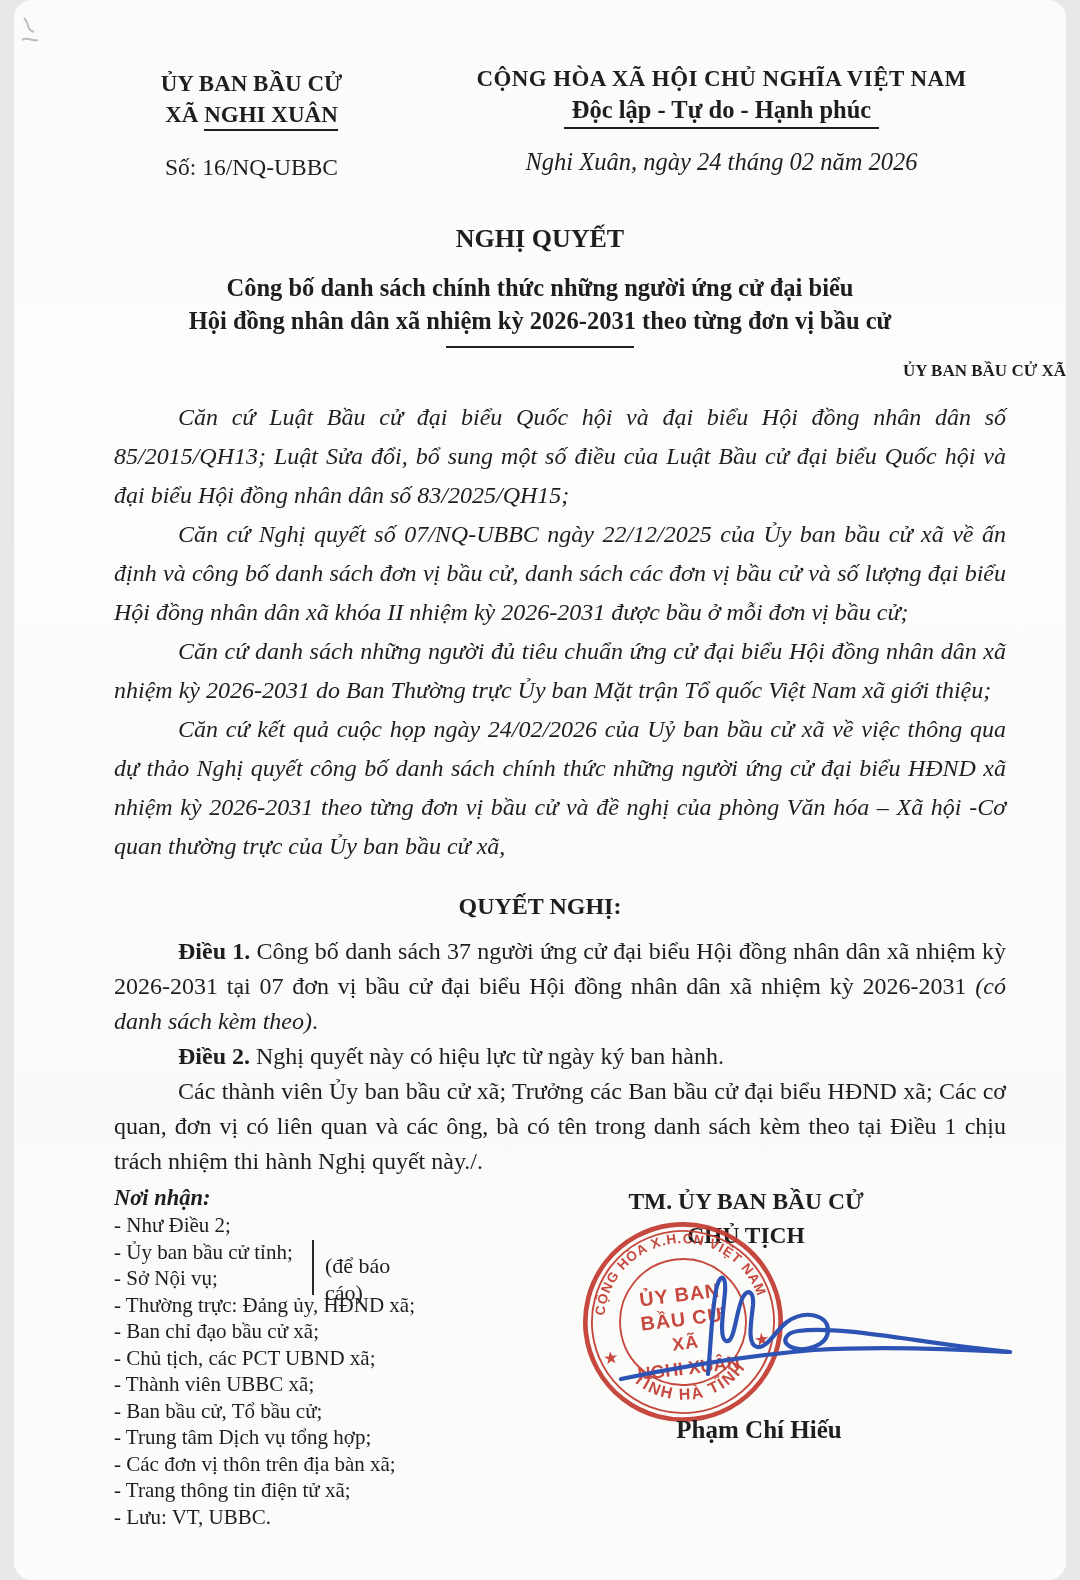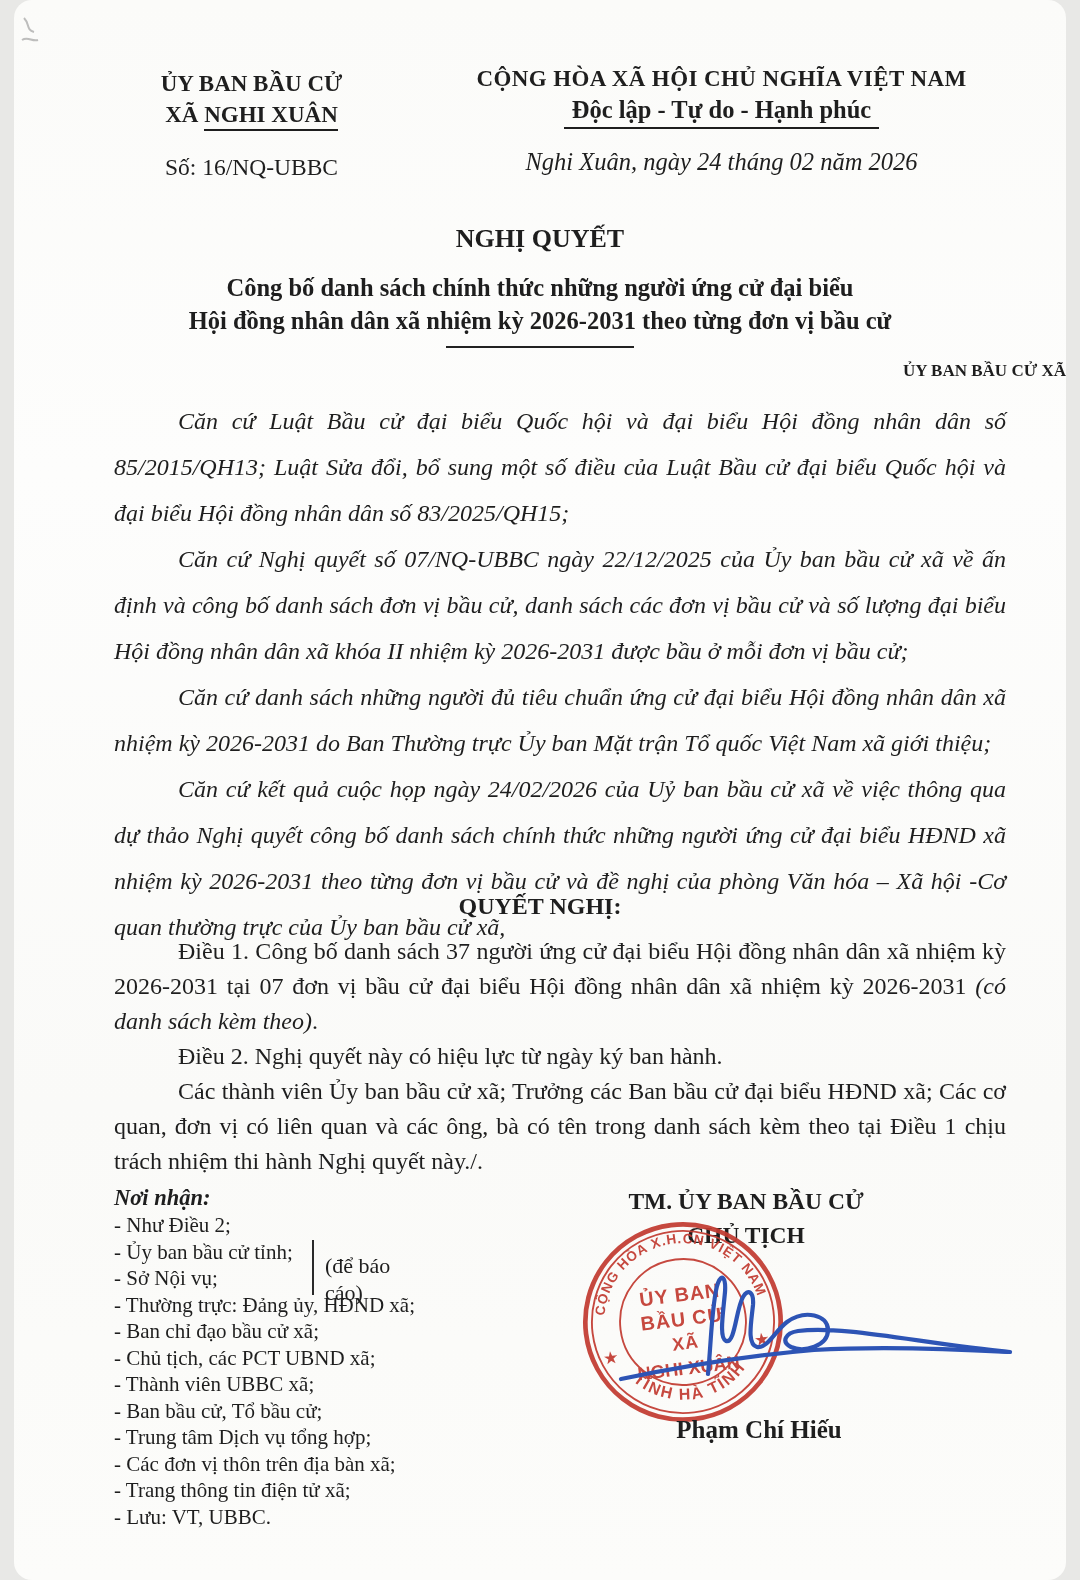--- a/index.html
+++ b/index.html
@@ -6,21 +6,21 @@
   .page{
     position:relative;
     width:1052px;height:1580px;
     margin:0 auto;
     background:linear-gradient(180deg,#fbfbf9 0%,#fdfdfc 30%,#fafaf8 70%,#fcfcfa 100%);
     font-family:"Liberation Serif",serif;
     color:#1e1e1e;
     overflow:hidden;
     border-radius:18px;
   }
-  .b{font-weight:normal;margin-top:45px;}
+  .b{font-weight:bold;margin-top:45px;}
   .i{font-style:italic;}
 
   
   .hleft{position:absolute;left:100px;top:68px;width:275px;text-align:center;
          font-size:23px;font-weight:bold;line-height:31px;}
   .org-underline{border-bottom:2.5px solid #1e1e1e;padding-bottom:2px;}
   .docnum{margin-top:22px;font-weight:normal;font-size:23.5px;}
   .hright{position:absolute;left:420px;top:66px;width:575px;text-align:center;}
   .nat{font-size:23px;font-weight:bold;letter-spacing:.4px;}
   .motto{font-size:24.5px;font-weight:bold;margin-top:4px;}
@@ -30,21 +30,21 @@
   
   .titleblock{position:absolute;top:224px;left:0;width:100%;text-align:center;}
   .doctype{font-size:26px;font-weight:bold;}
   .subject{font-size:24.5px;font-weight:bold;line-height:33px;}
   .subject.first{margin-top:17px;}
   .tdivider{width:188px;border-top:2.5px solid #222;margin:9px auto 13px;}
   .issuer{font-size:17px;font-weight:bold;text-align:right;}
 
   
   .preamble{position:absolute;top:398px;left:100px;width:892px;
-            font-style:italic;font-size:24px;line-height:46px;text-align:justify;}
+            font-style:italic;font-size:24px;line-height:39px;text-align:justify;}
   .preamble p{margin:0;text-indent:64px;}
 
   .resolve{position:absolute;top:893px;left:0;width:100%;text-align:center;
            font-size:24px;font-weight:bold;}
 
   .articles{position:absolute;top:934px;left:100px;width:892px;
             font-size:24px;line-height:35px;text-align:justify;}
   .articles p{margin:0;text-indent:64px;}
 
   

